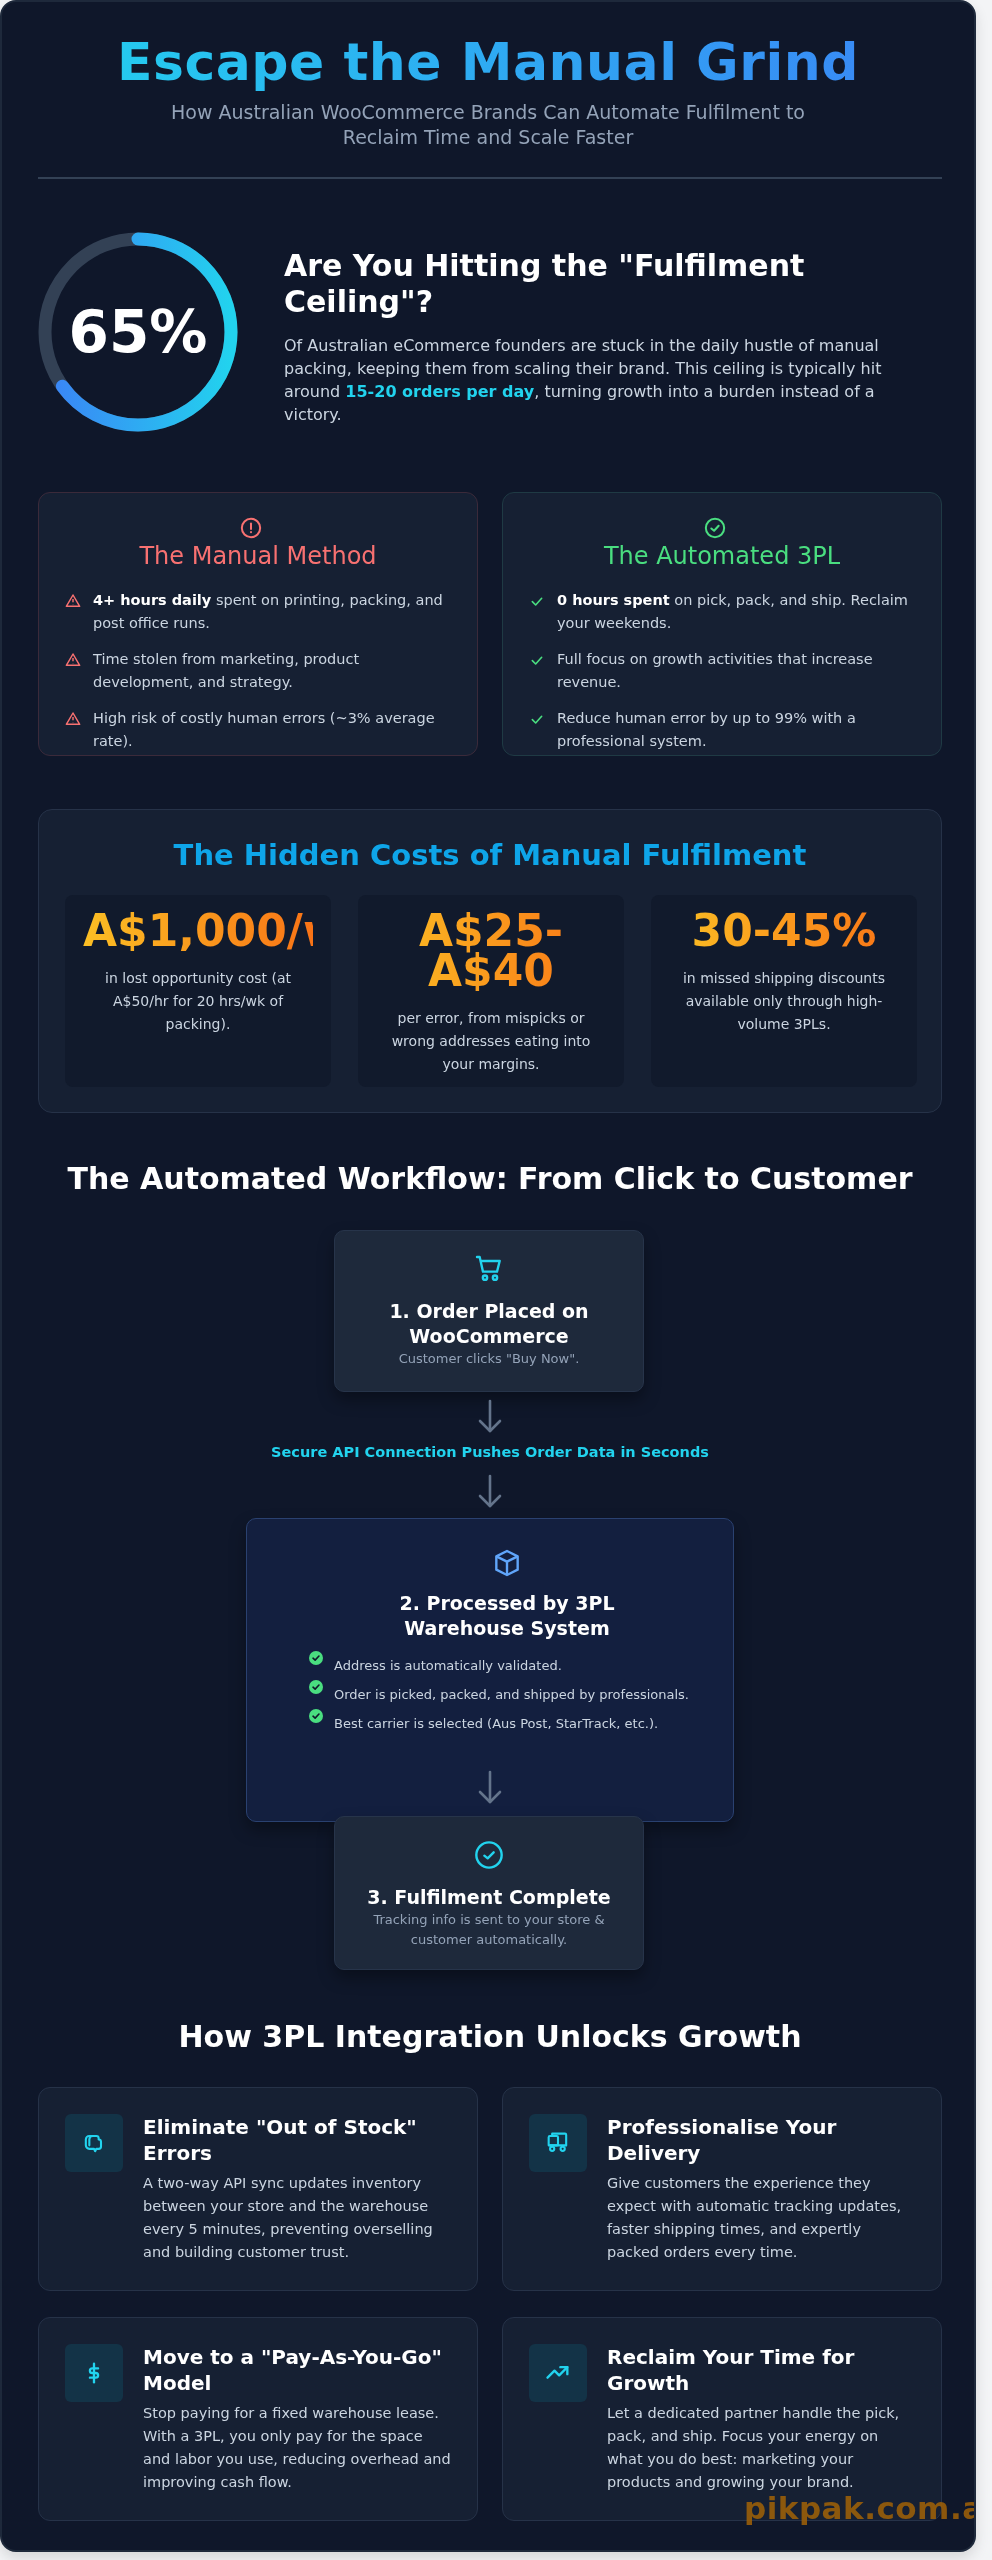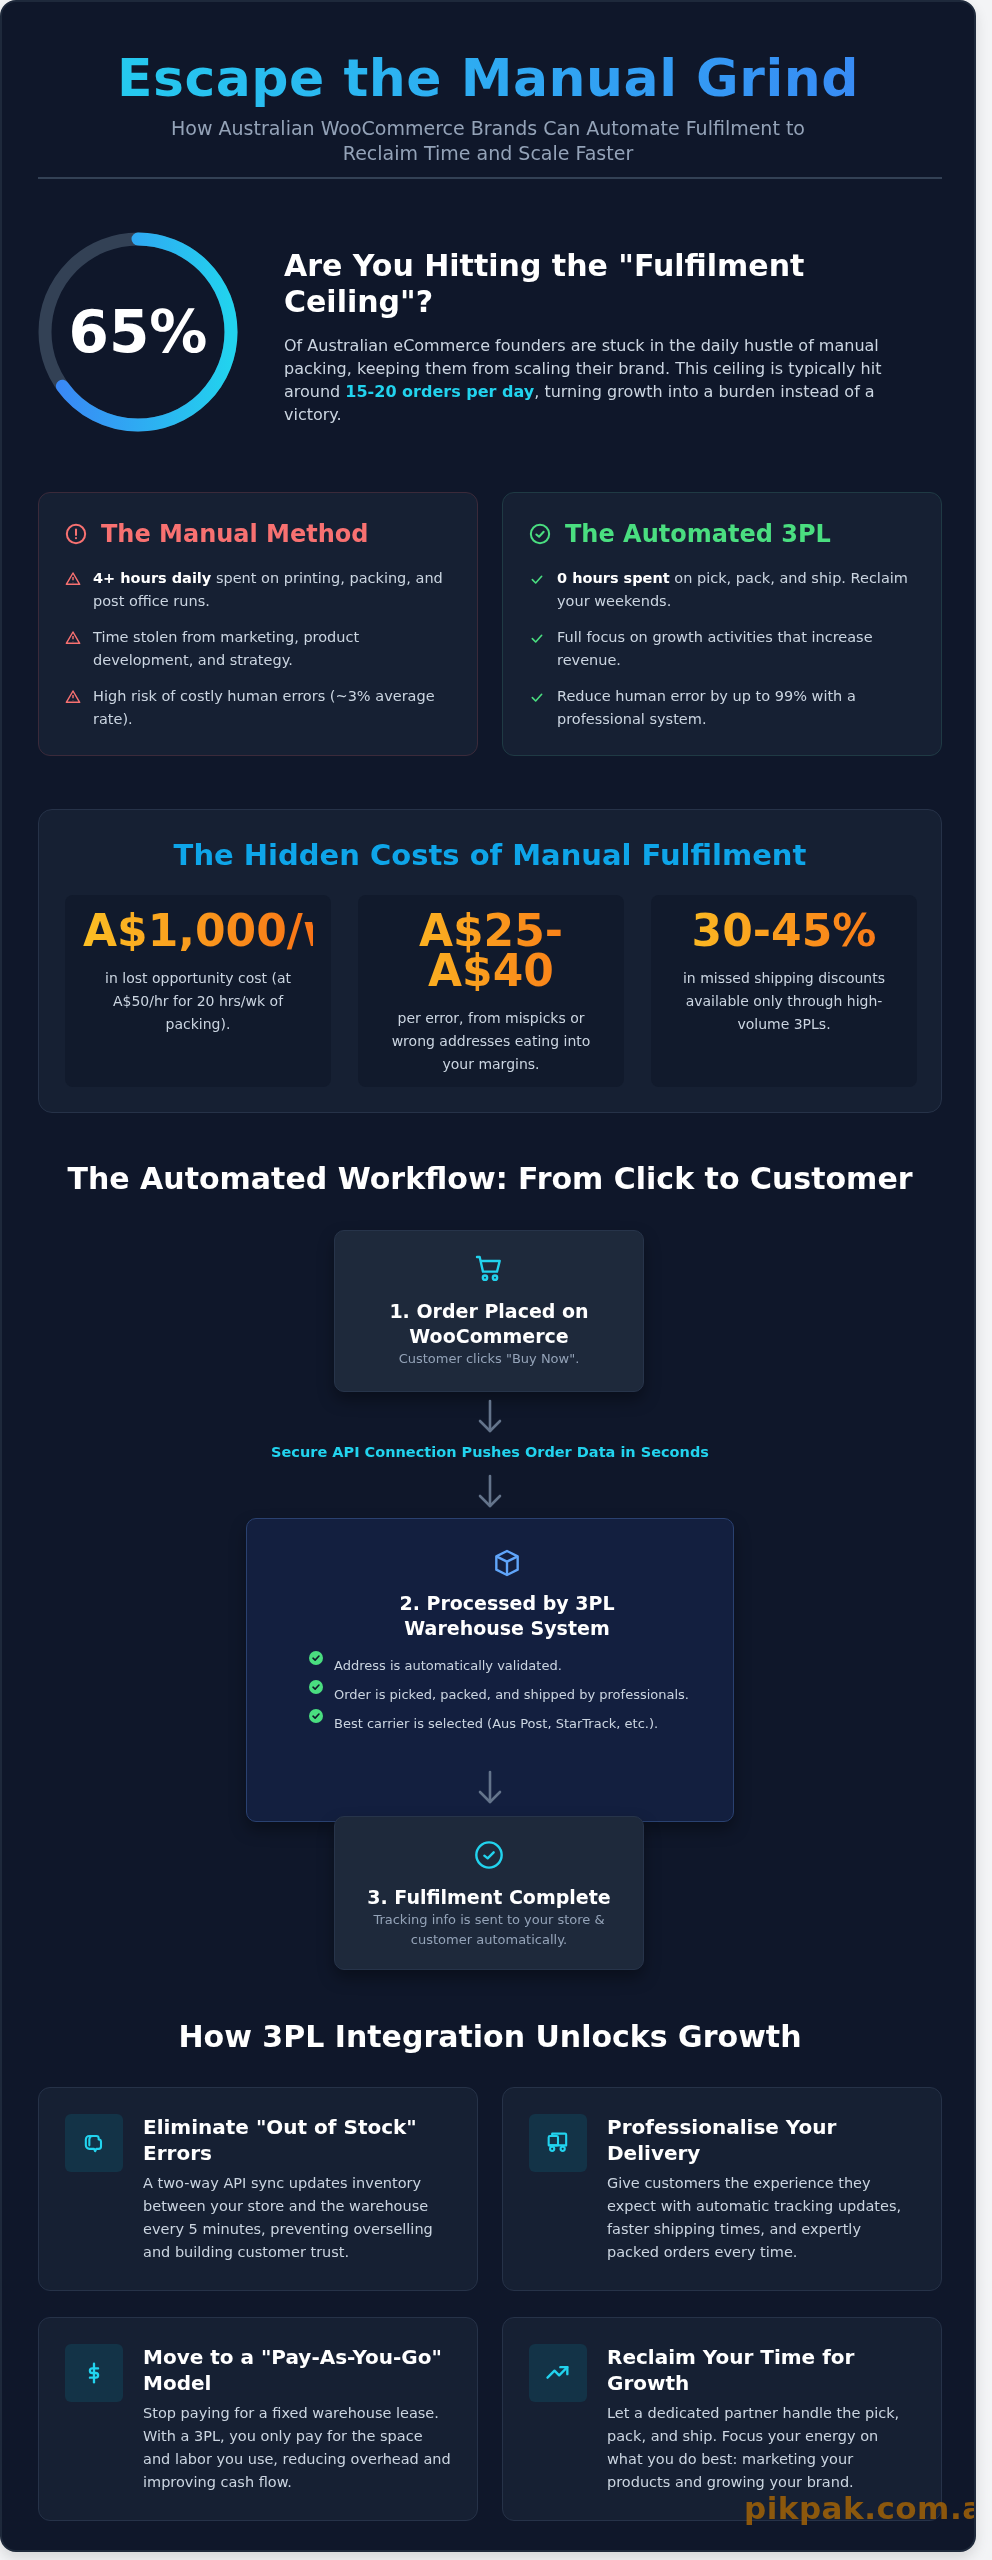--- a/index.html
+++ b/index.html
@@ -4,21 +4,21 @@
 <style>
   * { box-sizing: border-box; margin: 0; padding: 0; }
   html, body { width: 992px; height: 2560px; background: #f3f4f6; overflow: hidden; }
   body { font-family: "DejaVu Sans", sans-serif; color: #e2e8f0; }
   .frame {
     position: absolute; left: 0; top: 0; width: 976px; height: 2552px;
     background: #0f172a; border-radius: 16px; border: 2px solid #1e293b;
     box-shadow: 0 6px 14px rgba(0,0,0,0.12);
     overflow: hidden;
   }
-  .header { text-align: center; padding-top: 44px; }
+  .header { text-align: center; padding-top: 28px; }
   .title {
     font-size: 52px; font-weight: bold; line-height: 64px;
     background: linear-gradient(90deg, #22d3ee, #3b82f6);
     -webkit-background-clip: text; background-clip: text; color: transparent;
     font-family: "DejaVu Sans", sans-serif; letter-spacing: 0.5px;
   }
   .subtitle { font-size: 19px; color: #94a3b8; line-height: 25px; margin: 6px auto 0; width: 700px; }
   .divider { position: absolute; left: 36px; top: 175px; width: 904px; height: 2px; background: #334155; }
 
   .hero { position: absolute; left: 36px; top: 230px; width: 904px; height: 210px; }
@@ -26,21 +26,21 @@
   .ring-label { position: absolute; left: 0; top: 0; width: 200px; height: 200px; display:flex; align-items:center; justify-content:center; font-size: 58px; font-weight: bold; color: #ffffff; }
   .hero-text { position: absolute; left: 246px; top: 16px; width: 640px; }
   .hero-title { font-size: 30px; font-weight: bold; color: #ffffff; line-height: 36px; }
   .hero-body { font-size: 16px; color: #cbd5e1; line-height: 23px; margin-top: 14px; }
   .hl { color: #22d3ee; font-weight: bold; }
 
   .compare { position: absolute; left: 36px; top: 490px; width: 904px; height: 265px; }
   .cmp-card { position: absolute; top: 0; width: 440px; height: 264px; background: #162033; border-radius: 12px; padding: 24px 26px 0 26px; }
   .cmp-card.manual { left: 0; border: 1px solid #3b2a3a; }
   .cmp-card.auto { left: 464px; border: 1px solid #1f3a44; }
-  .cmp-title { display: flex; align-items: center; font-size: 24px; font-weight: bold; line-height: 34px; }
+  .cmp-title { display: flex; align-items: center; font-size: 24px; font-weight: normal; line-height: 34px; flex-direction: column; }
   .manual .cmp-title { color: #f87171; }
   .auto .cmp-title { color: #4ade80; }
   .cmp-title svg { width: 22px; height: 22px; margin-right: 14px; }
   .cmp-list { list-style: none; margin-top: 16px; }
   .cmp-list li { display: flex; font-size: 14.5px; line-height: 23px; color: #cbd5e1; margin-bottom: 13px; }
   .cmp-list li .ic { width: 16px; height: 16px; flex: 0 0 16px; margin-top: 4px; margin-right: 12px; }
   .cmp-list b { color: #ffffff; }
 
   .costs { position: absolute; left: 36px; top: 807px; width: 904px; height: 304px; background: #162033; border: 1px solid #263248; border-radius: 14px; }
   .costs-title { text-align: center; font-size: 29px; font-weight: bold; color: #0ea5e9; margin-top: 26px; line-height: 38px; }

